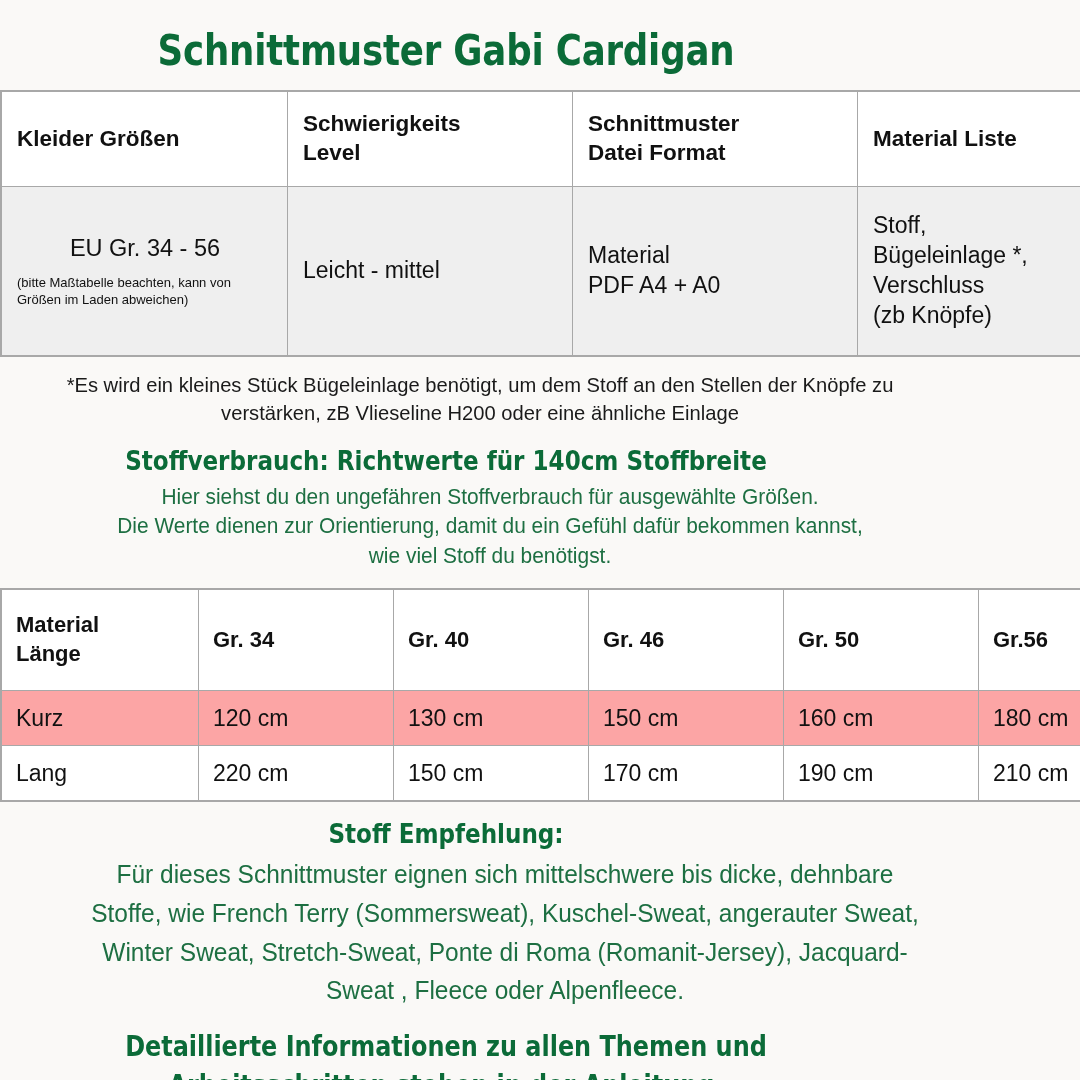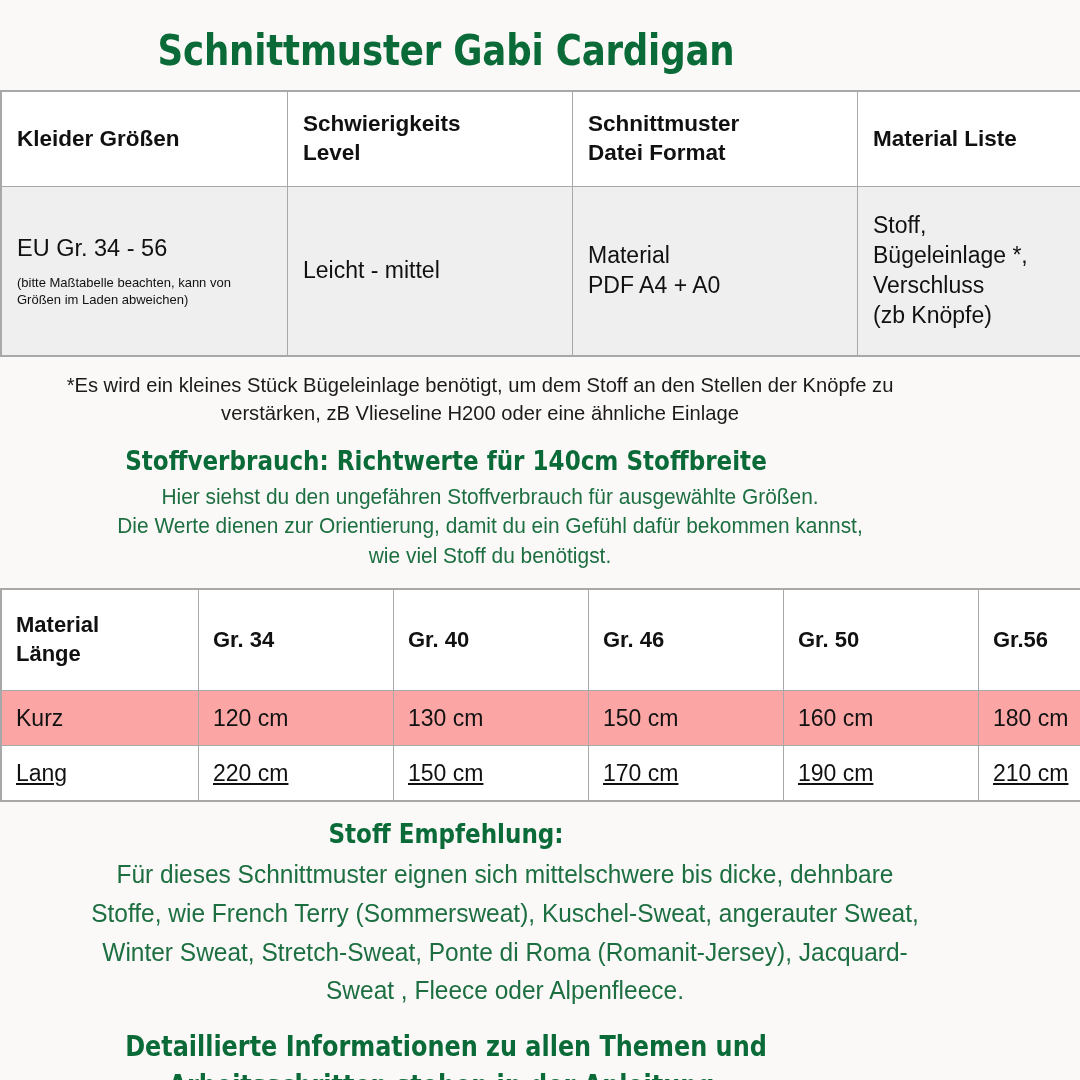--- a/index.html
+++ b/index.html
@@ -63,20 +63,21 @@
     font-size: 23px;
     line-height: 1.3;
     padding: 16px 14px 16px 15px;
     height: 136px;
     font-weight: 400;
   }
   .spec-table tbody .sizes-main {
     font-size: 23.5px;
     display: block;
     margin-bottom: 10px;
+    text-align: center;
   }
   .spec-table tbody .sizes-note {
     font-size: 13px;
     line-height: 1.35;
     display: block;
   }
   .cell-lines span { display: block; }
   .mid-line { display: block; }
 
   .col-1 { width: 256px; }
@@ -133,21 +134,21 @@
     line-height: 1.3;
     padding: 14px 12px 14px 14px;
     height: 72px;
   }
   .usage-table tbody td {
     font-size: 23px;
     padding: 11px 12px 11px 14px;
     height: 32px;
   }
   .usage-table tbody tr.alt td { background: #fca5a5; }
-  .usage-table tbody tr.plain td { background: #ffffff; text-decoration: underline; }
+  .usage-table tbody tr.plain td { background: #ffffff; }
 
   .u-col-1 { width: 170px; }
   .u-col-n { width: 168px; }
 
   
   .rec-heading {
     margin: 16px auto 0 auto;
     text-align: center;
     font-family: "DejaVu Sans Condensed", "Liberation Sans Narrow", "Liberation Sans", sans-serif;
     font-size: 27px;

